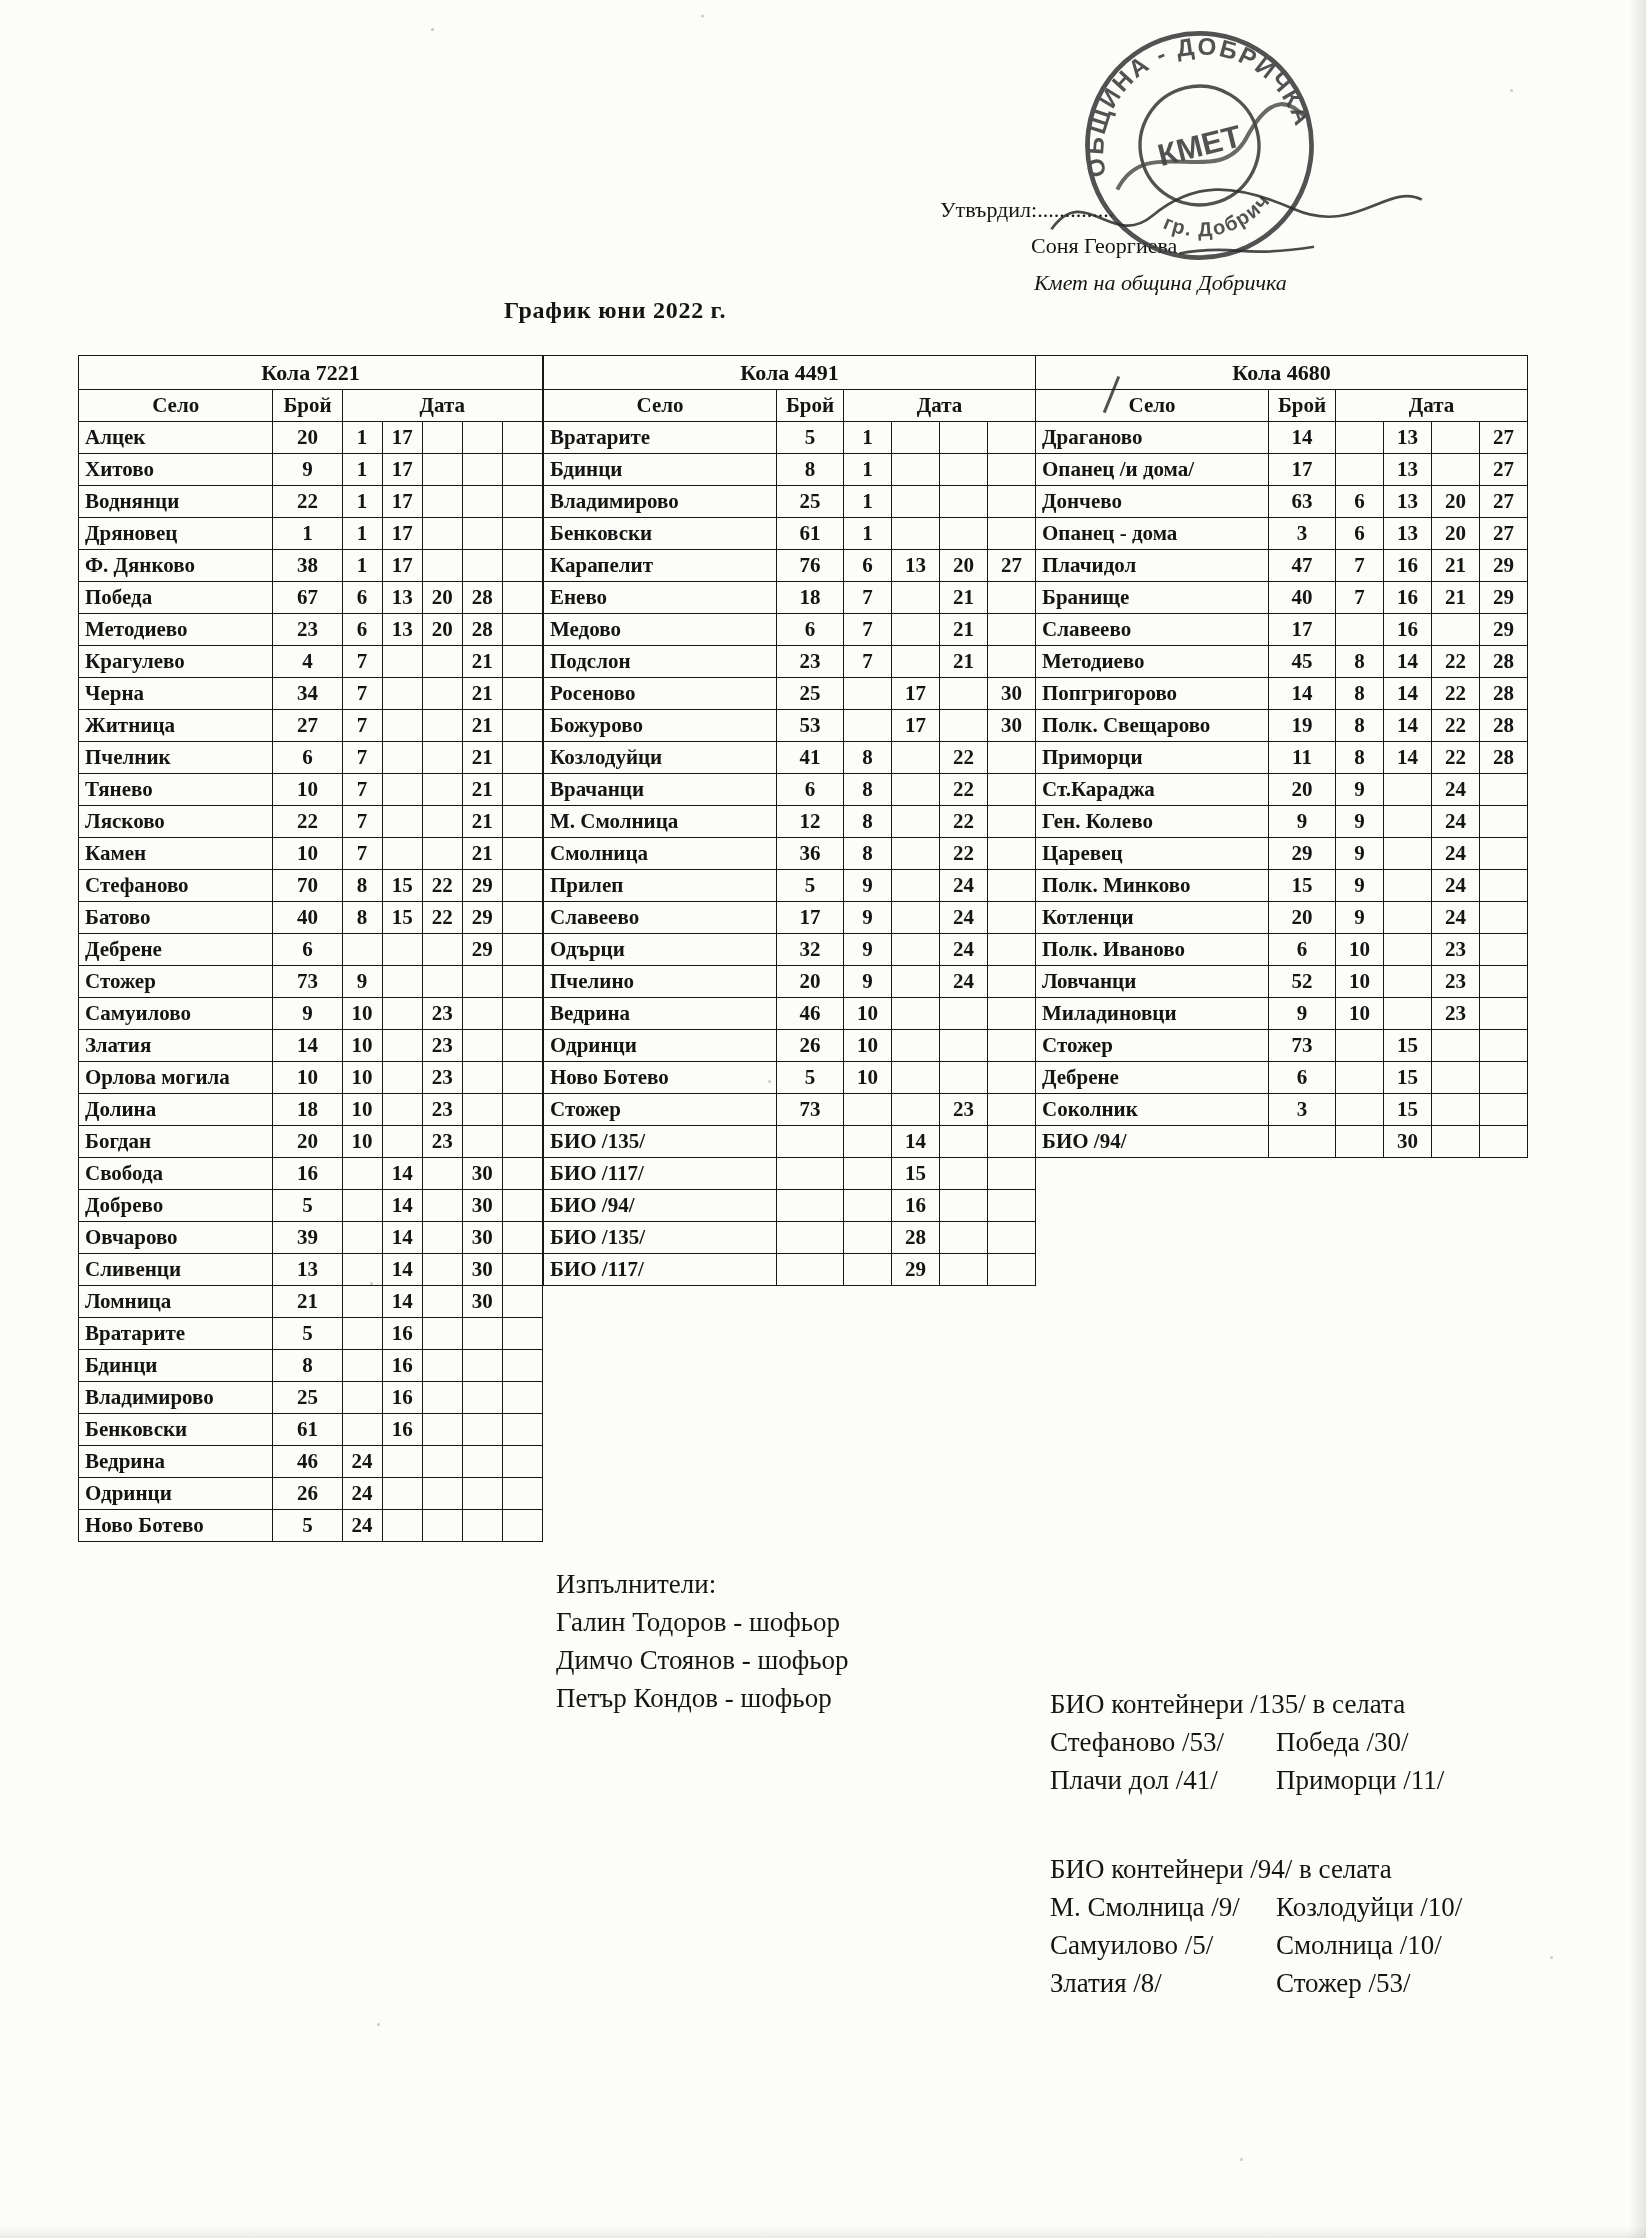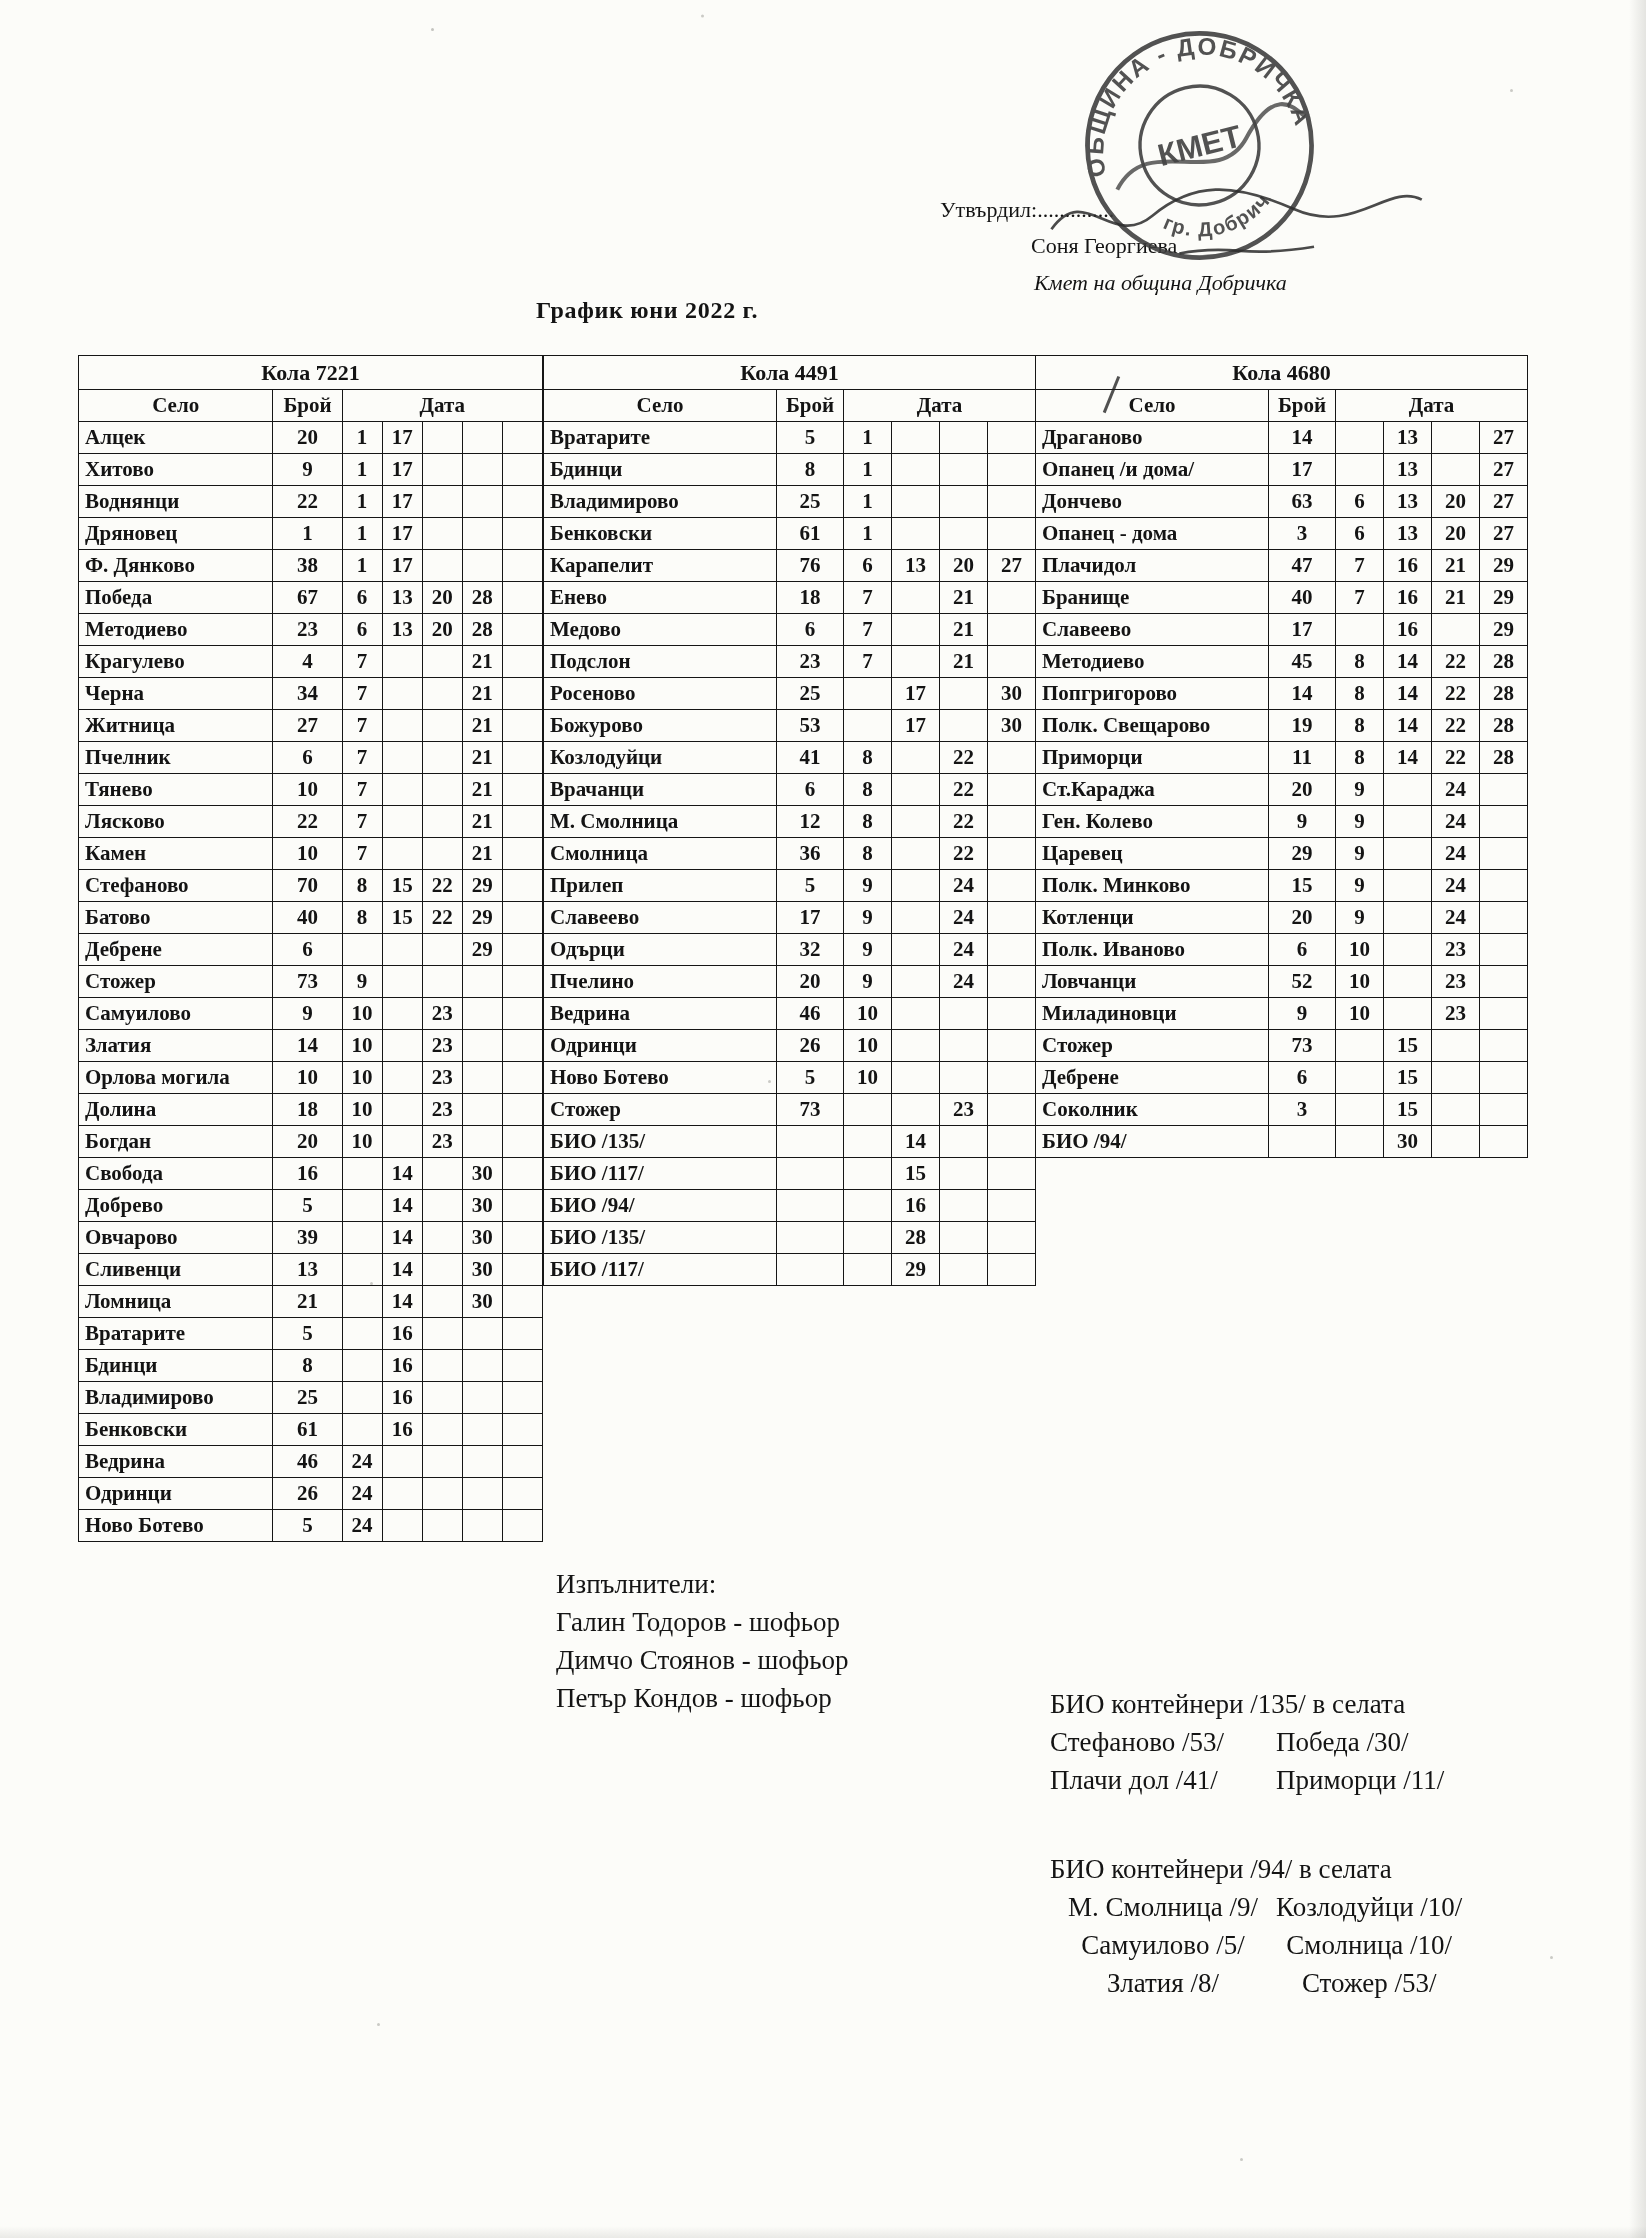--- a/index.html
+++ b/index.html
@@ -13,21 +13,21 @@
     background:linear-gradient(to right, rgba(0,0,0,0), rgba(120,120,115,.18)); }
   .edge-b { position:absolute; left:0; bottom:0; width:100%; height:13.5px;
     background:linear-gradient(to bottom, rgba(0,0,0,0), rgba(120,120,115,.15)); }
   .specks { position:absolute; left:431px; top:28px; width:3.4px; height:3.4px; border-radius:50%;
     background:#8d8d88; opacity:.5;
     box-shadow: 270px -13.5px 0 #9a9a94, 1079px 61px 0 #9a9a94, 337px 1052px 0 #9a9a94,
                 -61px 1254px 0 #9a9a94, 1119px 1928px 0 #9a9a94, -54px 1995px 0 #9a9a94,
                 809px 2130px 0 #9a9a94; }
 
   
-  .doc-title { position:absolute; left:536px; top:297px; font-size:24px; font-weight:bold; letter-spacing:0.7px;text-align:center; }
+  .doc-title { position:absolute; left:504px; top:297px; font-size:24px; font-weight:bold; letter-spacing:0.7px;text-align:center; }
   .approval-label { position:absolute; left:940px; top:197px; font-size:22px; }
   .approver-name { position:absolute; left:1031px; top:233px; font-size:22px; }
   .approver-title { position:absolute; left:1034px; top:270px; font-size:22px; font-style:italic; }
 
   
   .stamp { position:absolute; left:1078px; top:24px; width:243px; height:243px;
     transform:rotate(-14deg); opacity:.88; }
   .scribble { position:absolute; left:1011px; top:135px; width:431px; height:202px; opacity:.85; }
   .slash-mark { position:absolute; left:1110px; top:375px; width:2.7px; height:39px;
     background:#262626; transform:rotate(22deg); opacity:.8; }
@@ -48,21 +48,21 @@
   
   .note-block { position:absolute; font-size:27px; line-height:38px; }
   .note-title { font-weight:normal; }
   .two-col { display:grid; }
   .exec { left:556px; top:1565px; }
   .bio135 { left:1050px; top:1685px; }
   .bio135 .two-col { grid-template-columns:226px auto; }
   .bio117 { left:556px; top:1788px; }
   .bio117 .two-col { grid-template-columns:239px auto; }
   .bio94 { left:1050px; top:1850px; }
-  .bio94 .two-col { grid-template-columns:226px auto;text-align:center; }
+  .bio94 .two-col { grid-template-columns:226px auto; }
 </style>
 </head>
 <body>
 
 <div class="page">
 
   <div class="specks"></div>
   <div class="edge-r"></div>
   <div class="edge-b"></div>
 

